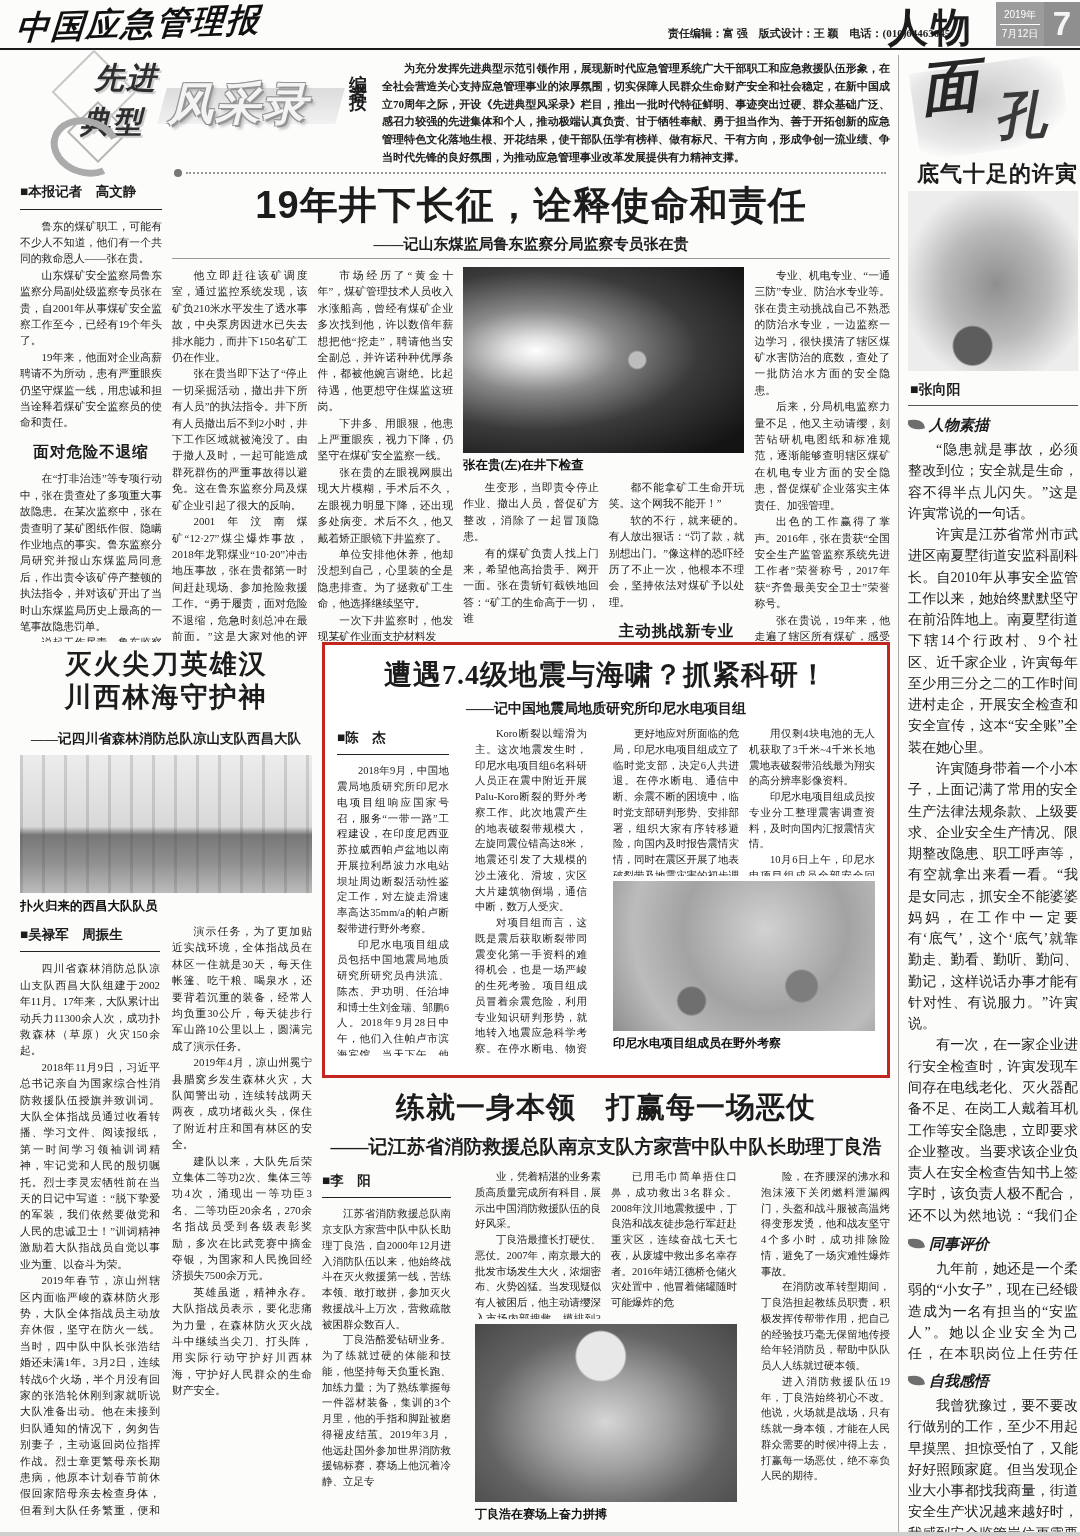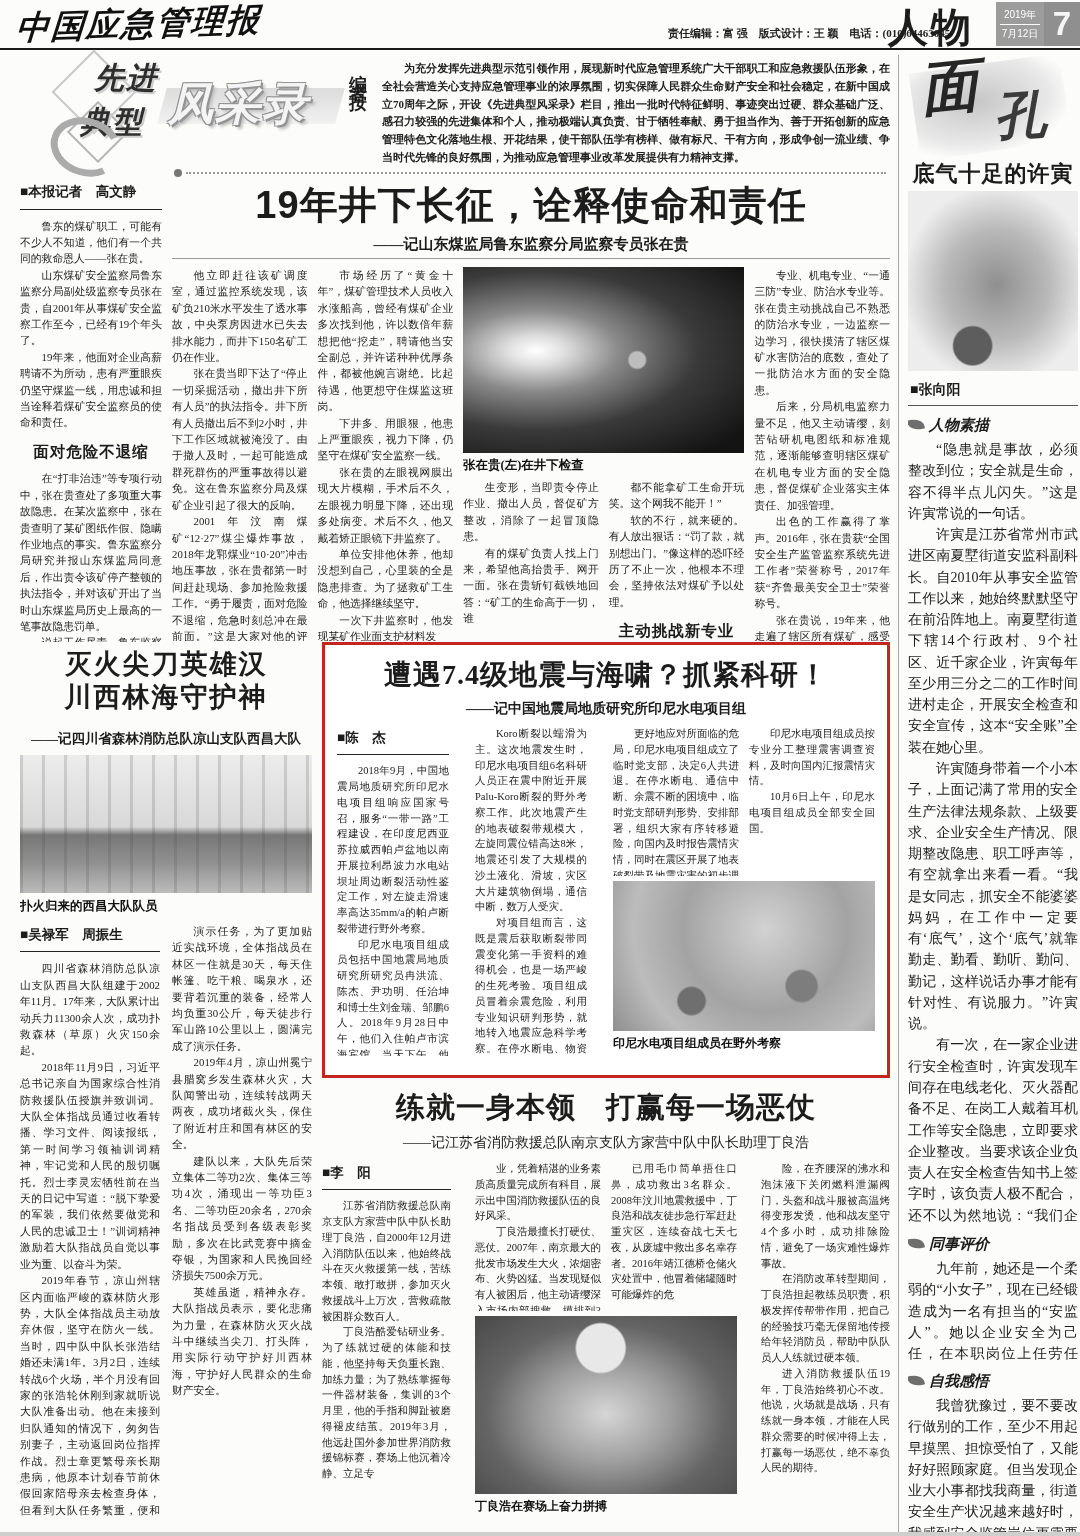--- a/index.html
+++ b/index.html
@@ -80,39 +80,39 @@
   .rr-cols{display:flex;gap:10px;height:150px;overflow:hidden;}
   .rr-cols .r-col{width:126px;}
   .photo-rock{height:150px;margin-top:5px;
         background:radial-gradient(circle at 30% 80%,#6f6f6f 0 6%,rgba(0,0,0,0) 7%),
                    radial-gradient(circle at 72% 70%,#7d7d7d 0 7%,rgba(0,0,0,0) 8%),
                    radial-gradient(circle at 58% 32%,#d2d2d2,#a3a3a3 45%,#bcbcbc 72%,#8e8e8e 100%);}
   .rr-caption{margin-top:4px;font-size:12px;font-weight:bold;}
   
   .article-bottom{position:absolute;left:322px;top:1088px;width:568px;height:444px;overflow:hidden;}
   .title4{margin:0;text-align:center;font-size:29px;font-weight:900;letter-spacing:1px;}
-  .subtitle4{text-align:center;font-size:14px;font-weight:normal;margin:6px 0 9px;}
+  .subtitle4{text-align:center;font-size:19px;font-weight:bold;margin:6px 0 9px;}
   .bot-cols{display:flex;gap:10px;height:370px;overflow:hidden;justify-content:space-between;}
   .b-col{width:129px;overflow:hidden;font-size:10.5px;line-height:1.5;}
   .bot-mid{width:262px;}
   .bm-cols{display:flex;gap:10px;height:150px;overflow:hidden;}
   .bm-cols .b-col{width:126px;}
   .photo-fire{height:178px;margin-top:5px;
         background:radial-gradient(circle at 48% 18%,#e8e8e8 0 12%,rgba(0,0,0,0) 13%),
                    radial-gradient(ellipse at 50% 55%,#d6d6d6 0%,#9e9e9e 35%,#646464 65%,#484848 100%);}
   .bm-caption{margin-top:4px;font-size:12px;font-weight:bold;}
   
   .divider-v{position:absolute;left:898px;top:55px;width:1px;height:1477px;background:#a8a8a8;}
   .sidebar{position:absolute;left:908px;top:55px;width:170px;height:1477px;overflow:hidden;}
   .face{position:relative;height:104px;}
   .face-blob{position:absolute;left:6px;top:8px;width:152px;height:88px;transform:rotate(-8deg);
         background:radial-gradient(ellipse at 42% 42%,#c6c6c6,#e8e8e8 58%,rgba(0,0,0,0) 78%);}
   .face-c1{position:absolute;left:12px;top:-6px;font-size:58px;font-weight:900;font-style:italic;color:#262626;transform:rotate(-6deg);}
   .face-c2{position:absolute;left:86px;top:26px;font-size:52px;font-weight:900;font-style:italic;color:#3a3a3a;transform:rotate(-4deg);}
-  .sb-title{text-align:center;font-size:22px;font-weight:900;letter-spacing:1px;height:32px;line-height:30px;}
+  .sb-title{text-align:right;font-size:22px;font-weight:900;letter-spacing:1px;height:32px;line-height:30px;}
   .photo-xu{height:180px;
         background:radial-gradient(circle at 38% 86%,#5d5d5d 0 10%,rgba(0,0,0,0) 11%),
                    radial-gradient(ellipse at 52% 52%,#8f8f8f 0%,#b9b9b9 42%,#ededed 75%),
                    linear-gradient(180deg,#f3f3f3,#dddddd);}
   .sb-author{font-size:14px;font-weight:bold;border-bottom:1px solid #555;padding:10px 2px 6px;height:18px;}
   .sb-label{margin:10px 0 4px;font-size:15px;font-weight:bold;font-style:italic;}
   .leaf{display:inline-block;width:16px;height:11px;background:#6e6e6e;border-radius:0 80% 0 80%;
         margin-right:5px;transform:rotate(-12deg);}
   .sb-text{font-size:14px;line-height:1.52;overflow:hidden;}
   .sb-t1{height:786px;}
@@ -244,20 +244,21 @@
       <div class="r-col">
           <p class="para">Koro断裂以蠕滑为主。这次地震发生时，印尼水电项目组6名科研人员正在震中附近开展Palu-Koro断裂的野外考察工作。此次地震产生的地表破裂带规模大，左旋同震位错高达8米，地震还引发了大规模的沙土液化、滑坡，灾区大片建筑物倒塌，通信中断，数万人受灾。</p>
           <p class="para">对项目组而言，这既是震后获取断裂带同震变化第一手资料的难得机会，也是一场严峻的生死考验。项目组成员冒着余震危险，利用专业知识研判形势，就地转入地震应急科学考察。在停水断电、物资紧缺、局势混乱的情况下，为了</p>
         </div>
       <div class="red-right">
         <div class="rr-cols">
           <div class="r-col">
               <p class="para">更好地应对所面临的危局，印尼水电项目组成立了临时党支部，决定6人共进退。在停水断电、通信中断、余震不断的困境中，临时党支部研判形势、安排部署，组织大家有序转移避险，向国内及时报告震情灾情，同时在震区开展了地表破裂带及地震灾害的初步调查，利</p>
             </div>
           <div class="r-col">
+              <p class="para">用仅剩4块电池的无人机获取了3千米~4千米长地震地表破裂带沿线最为翔实的高分辨率影像资料。</p>
               <p class="para">印尼水电项目组成员按专业分工整理震害调查资料，及时向国内汇报震情灾情。</p>
               <p class="para">10月6日上午，印尼水电项目组成员全部安全回国。</p>
             </div>
         </div>
         <div class="photo-rock"></div>
         <div class="rr-caption caption">印尼水电项目组成员在野外考察</div>
       </div>
     </div>
   </section>
 

